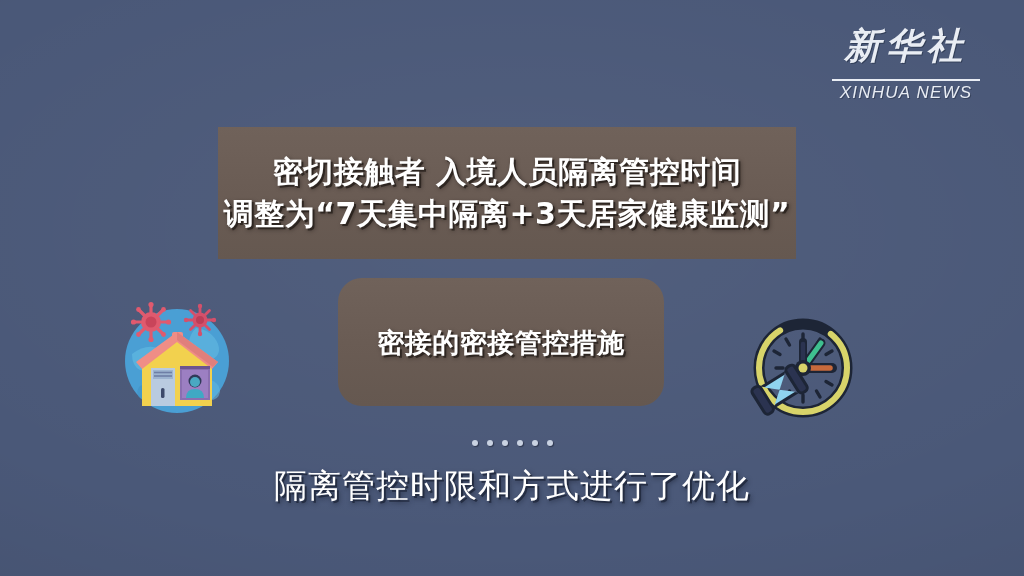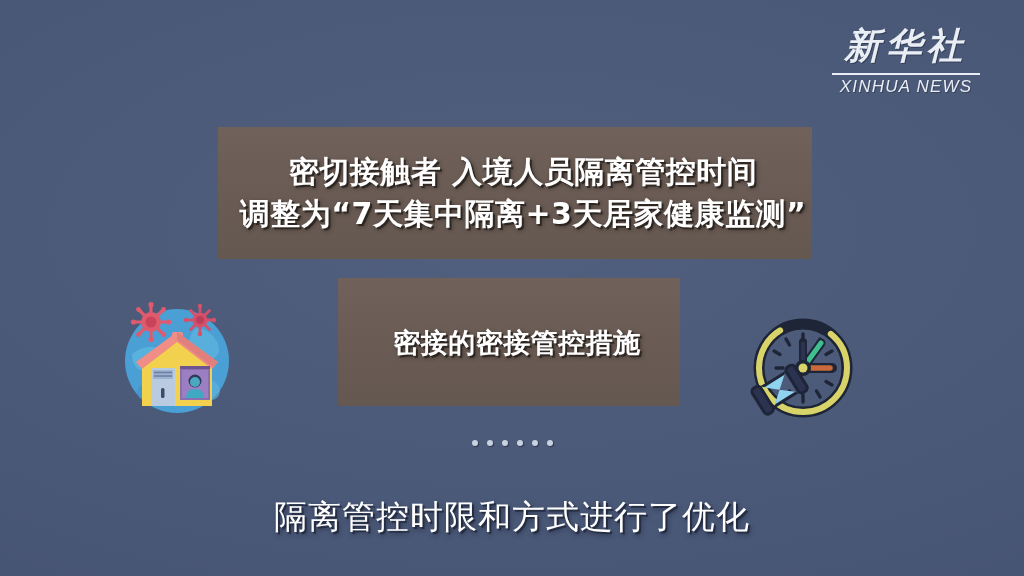--- a/index.html
+++ b/index.html
@@ -38,21 +38,21 @@
   }
   #logo .cn {
     font-family: "DejaVu Sans", "Liberation Sans", sans-serif;
     font-size: 36px;
     font-weight: bold;
     font-style: italic;
     letter-spacing: 5px;
     color: #e9edf4;
     text-shadow: 1px 1px 0 rgba(30,40,60,0.55);
     display: block;
-    padding-bottom: 8px;
+    padding-bottom: 14px;
   }
   #logo .rule {
     height: 2px;
     background: #e9edf4;
     margin: 1px 2px 3px 2px;
   }
   #logo .en {
     font-family: "Liberation Sans", sans-serif;
     font-size: 17px;
     font-weight: normal;
@@ -64,33 +64,33 @@
   }
 
   
   .panel {
     position: absolute;
     background: linear-gradient(180deg, #70625a 0%, #6a5c54 50%, #655850 100%);
     display: flex;
     flex-direction: column;
     align-items: center;
     justify-content: center;
-    padding-left: 16px;
   }
   #panel-primary {
     left: 218px;
     top: 127px;
     width: 578px;
     height: 132px;
   }
   #panel-secondary {
     left: 338px;
     top: 278px;
     width: 326px;
     height: 128px;
+    border-radius: 24px;
   }
   .panel-line {
     color: #ffffff;
     font-family: "DejaVu Sans", "Liberation Sans", sans-serif;
     font-weight: bold;
     text-align: center;
     white-space: nowrap;
     text-shadow:
       2px 2px 0 rgba(35,28,24,0.75),
       2px 2px 4px rgba(20,15,12,0.55);
@@ -122,21 +122,21 @@
     border-radius: 50%;
     background: #c9d2e2;
     box-shadow: 1px 1px 1px rgba(25,32,50,0.6);
   }
 
   
   #subtitle {
     position: absolute;
     left: 0;
     right: 0;
-    top: 495px;
+    top: 464px;
     text-align: center;
     color: #ffffff;
     font-family: "DejaVu Sans", "Liberation Sans", sans-serif;
     font-size: 33px;
     font-weight: normal;
     letter-spacing: 1px;
     text-shadow:
       2px 2px 0 rgba(32,40,60,0.85),
       2px 3px 5px rgba(15,20,35,0.6);
   }

